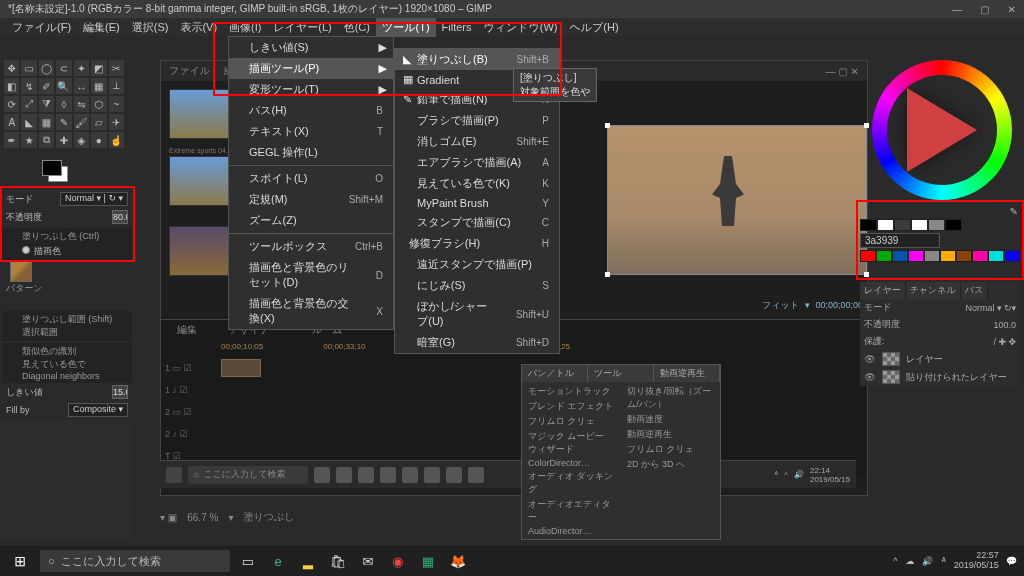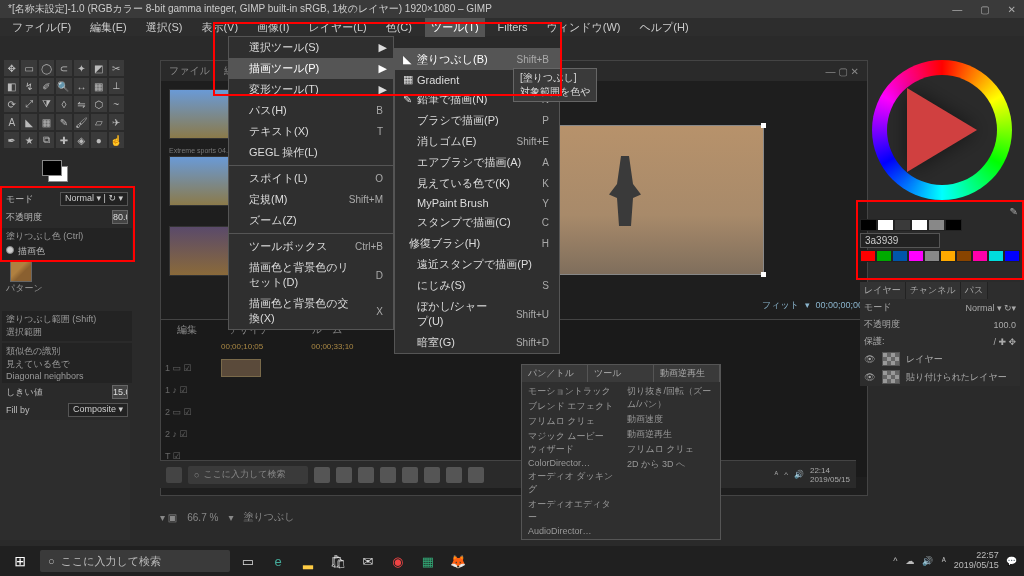--- a/index.html
+++ b/index.html
@@ -1,39 +1,39 @@
 <!DOCTYPE html>
 <html><head>
 <meta charset="utf-8">
 <style>
 * { margin: 0; padding: 0; box-sizing: border-box; font-family: "Segoe UI", Meiryo, sans-serif; }
 body { width: 1024px; height: 576px; background: #2a2a2a; color: #aaa; font-size: 10px; position: relative; overflow: hidden; }
 .titlebar { height: 18px; background: #3a3a3a; display: flex; align-items: center; padding: 0 8px; color: #ccc; font-size: 10px; }
 .titlebar .wincontrols { margin-left: auto; display: flex; gap: 18px; color: #aaa; }
-.menubar { height: 18px; background: #2d2d2d; display: flex; align-items: center; padding-left: 6px; gap: 7px; color: #ccc; font-size: 11px; position: relative; }
+.menubar { height: 18px; background: #2d2d2d; display: flex; align-items: center; padding-left: 6px; gap: 0; color: #ccc; font-size: 11px; position: relative; }
 .menubar .mitem { padding: 2px 6px; }
 .redbox { position: absolute; border: 2px solid #ff0000; pointer-events: none; z-index: 90; }
 #red1 { left: 213px; top: 22px; width: 349px; height: 74px; }
 #red2 { left: 0; top: 186px; width: 135px; height: 76px; }
 #red3 { left: 856px; top: 200px; width: 168px; height: 80px; }
 
 .toolbox { position: absolute; left: 4px; top: 60px; width: 120px; }
 .toolbox .row { display: flex; gap: 2px; margin-bottom: 2px; }
 .toolbox .tool { width: 16px; height: 16px; background: #3a3a3a; display: flex; align-items: center; justify-content: center; color: #bbb; font-size: 10px; }
 .fgbg { position: absolute; left: 42px; top: 160px; }
 .fgbg .fg { width: 20px; height: 16px; background: #000; border: 1px solid #888; }
 .fgbg .bg { width: 20px; height: 16px; background: #fff; border: 1px solid #888; position: absolute; left: 6px; top: 6px; z-index: -1; }
 
 .opts { position: absolute; left: 2px; top: 190px; width: 130px; font-size: 9px; color: #bbb; }
 .opts .row { display: flex; align-items: center; justify-content: space-between; padding: 2px 4px; }
 .opts .sel { background: #222; border: 1px solid #555; padding: 0 4px; height: 14px; font-size: 9px; color: #ccc; }
 .opts .numinput { background: #444; border: 1px solid #666; width: 16px; height: 14px; color: #ddd; text-align: center; font-size: 9px; }
 .opts .radio { width: 8px; height: 8px; border-radius: 50%; border: 1px solid #888; display: inline-block; margin-right: 4px; }
 .opts .radio.on { background: #ccc; }
-.opts .grp { background: rgba(0,0,0,0.15); padding: 2px 0; margin-top: 2px; }
+.opts .grp { background: rgba(0,0,0,0.15); padding: 2px 16px; margin-top: 2px; }
 .opts .lbl { padding-left: 4px; color: #999; }
 .pattern-swatch { position: absolute; left: 10px; top: 260px; width: 22px; height: 22px; background: linear-gradient(135deg,#b08040 40%,#8a6030 60%); border: 1px solid #666; }
 
 .bottompanel { position: absolute; left: 0; top: 420px; width: 130px; height: 120px; background: #2d2d2d; }
 
 
 .menu { position: absolute; background: #2f2f2f; border: 1px solid #555; min-width: 160px; font-size: 11px; color: #ddd; z-index: 50; }
 .menu .mrow { display: flex; align-items: center; justify-content: space-between; padding: 3px 10px 3px 20px; position: relative; }
 .menu .mrow.hl { background: #555; color: #fff; }
 .menu .mrow .hot { color: #aaa; font-size: 10px; margin-left: 20px; }
@@ -67,35 +67,35 @@
 
 
 .pd { position: absolute; left: 160px; top: 60px; width: 708px; height: 436px; background: #1e1e1e; border: 1px solid #444; }
 .pd .pdbar { height: 20px; background: #2a2a2a; display: flex; align-items: center; justify-content: space-between; padding: 0 8px; color: #888; font-size: 10px; }
 .pd .pdmenu { display: flex; gap: 14px; }
 .pd .upper { display: flex; height: 238px; }
 .pd .media { width: 240px; padding: 8px; }
 .pd .media .thumb { width: 84px; height: 50px; background: linear-gradient(180deg,#6a9ad6,#8b7a4a); margin-bottom: 4px; display: inline-block; border: 1px solid #333; }
 .pd .media .thumb.sel { border: 1px solid #ff8800; }
 .pd .media .thumb.wide { width: 120px; height: 50px; background: linear-gradient(180deg,#5a4a6a,#8a6a3a); display: block; }
-.pd .preview { flex: 1; display: flex; flex-direction: column; align-items: center; justify-content: center; position: relative; }
+.pd .preview { flex: 1; display: flex; flex-direction: column; align-items: flex-end; justify-content: center; position: relative; }
 .pd .preview .frame { width: 260px; height: 150px; border: 1px solid #888; position: relative; background: linear-gradient(180deg,#b7926b 0%, #a88a6a 60%, #7f6e5c 100%); }
 .pd .preview .frame .person { position: absolute; left: 100px; top: 30px; width: 40px; height: 70px; background: #3a3a3a; clip-path: polygon(40% 0, 60% 0, 70% 40%, 90% 55%, 70% 60%, 65% 100%, 35% 100%, 30% 60%, 10% 55%, 30% 40%); }
 .pd .preview .frame .handle { position: absolute; width: 5px; height: 5px; background: #fff; }
 .pd .preview .frame .h1 { left: -3px; top: -3px; } .pd .preview .frame .h2 { right: -3px; top: -3px; }
 .pd .preview .frame .h3 { left: -3px; bottom: -3px; } .pd .preview .frame .h4 { right: -3px; bottom: -3px; }
 .pd .preview .pctl { position: absolute; bottom: 4px; left: 4px; right: 4px; height: 20px; display: flex; align-items: center; gap: 6px; color: #8ab4cc; font-size: 9px; }
 .pd .tl { border-top: 1px solid #444; height: 158px; background: #1a1a1a; position: relative; }
 .pd .tl .tabs { display: flex; font-size: 10px; }
 .pd .tl .tabs .tt { padding: 3px 16px; color: #888; }
 .pd .tl .tracks { padding: 4px; }
 .pd .tl .track { height: 22px; display: flex; align-items: center; gap: 6px; color: #666; font-size: 9px; }
 .pd .tl .track .trlabel { width: 50px; }
 .pd .tl .track .clip { width: 40px; height: 18px; background: #5a4a3a; border: 1px solid #7a6a4a; }
-.pd .tl .ruler { display: flex; gap: 48px; padding: 2px 60px; color: #aa8844; font-size: 8px; }
+.pd .tl .ruler { display: flex; gap: 60px; padding: 2px 60px; color: #aa8844; font-size: 8px; }
 .pd .ctxmenu { position: absolute; left: 360px; top: 303px; width: 200px; background: #2f2f2f; border: 1px solid #555; font-size: 9px; z-index: 40; }
 .pd .ctxmenu .h { display: flex; background: #3a3a3a; }
 .pd .ctxmenu .h div { flex: 1; padding: 2px 6px; border-right: 1px solid #555; color: #aaa; }
 .pd .ctxmenu .cols { display: flex; }
 .pd .ctxmenu .col { flex: 1; padding: 2px 4px; }
 .pd .ctxmenu .col div { padding: 1px 2px; color: #999; }
 
 .hint-right { position: absolute; left: 590px; top: 83px; color: #6a6a6a; font-size: 10px; }
 .hint-right2 { position: absolute; left: 682px; top: 98px; color: #6a6a6a; font-size: 10px; }
 .pd-title { position: absolute; left: 785px; top: 116px; color: #aaa; font-size: 11px; }
@@ -226,21 +226,21 @@
   <div class="row">
       <span>Fill by</span>
       <span class="sel"><span>Composite</span> ▾</span>
     </div>
 </div>
 <div class="pattern-swatch"></div>
 <div class="bottompanel"></div>
 
 <div class="menu" id="toolsmenu">
     <div class="mrow">
-      <span>選択ツール(S)</span>
+      <span>しきい値(S)</span>
       <span class="arrow">▶</span>
     </div>
     <div class="mrow hl">
       <span>描画ツール(P)</span>
       <span class="arrow">▶</span>
     </div>
     <div class="mrow">
       <span>変形ツール(T)</span>
       <span class="arrow">▶</span>
     </div>

